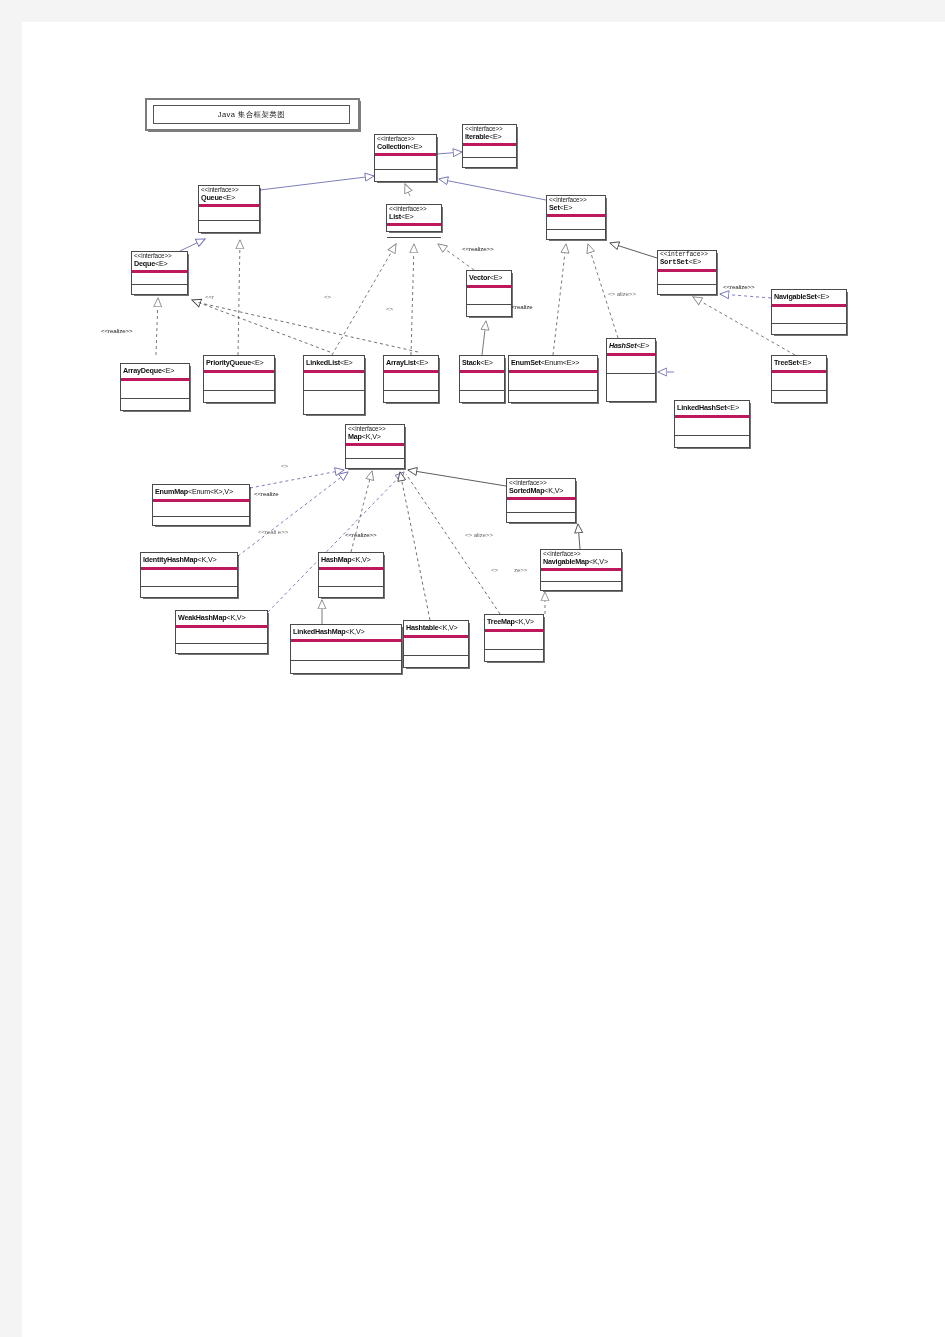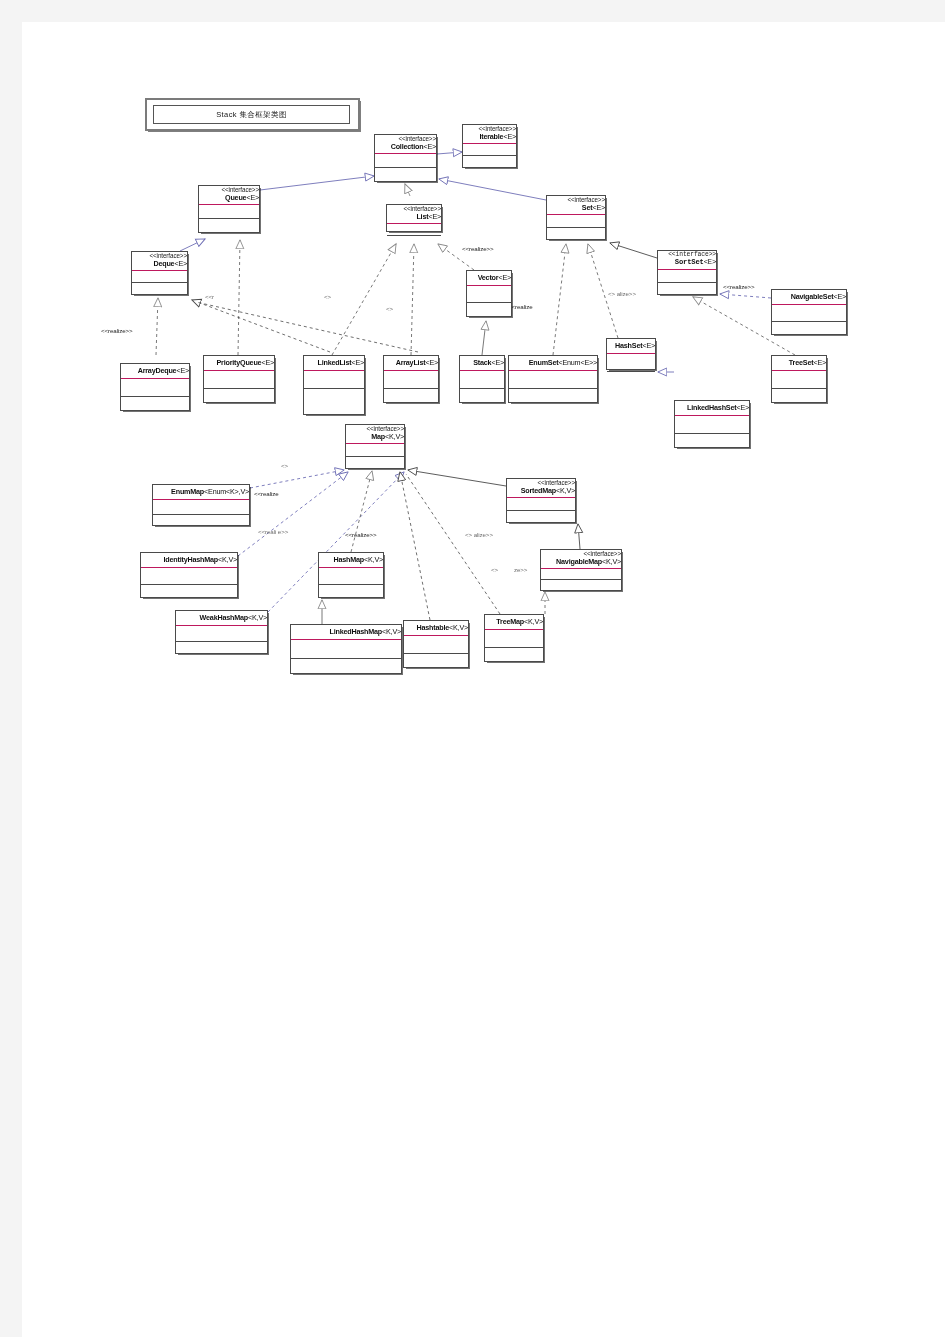--- a/index.html
+++ b/index.html
@@ -40,23 +40,23 @@
   
   .uml {
     position: absolute;
     background: #ffffff;
     border: 1px solid #4a4a4a;
     box-sizing: border-box;
     box-shadow: 2px 2px 0 -1px rgba(0,0,0,0.55);
     z-index: 5;
   }
   .uml .hdr {
-    text-align: right;
+    text-align: left;
     padding: 1px 0 2px 2px;
-    border-bottom: 1px solid #be185d;
+    border-bottom: 3px solid #be185d;
     line-height: 1.08;
   }
   .uml .stereo {
     display: block;
     font-size: 6.3px;
     color: #1b1b1b;
     letter-spacing: -0.1px;
   }
   .uml .nm {
     display: block;
@@ -186,21 +186,21 @@
 
       <path d="M322,624 L322,600" stroke="#6a6a6a" stroke-width="0.9" fill="none" marker-end="url(#hollowTriGray)"></path>
 
       <path d="M430,620 L400,472" stroke="#4a4a4a" stroke-width="0.8" fill="none" stroke-dasharray="3,3" marker-end="url(#hollowTriDark)"></path>
 
       <path d="M500,614 L406,474" stroke="#4a4a4a" stroke-width="0.8" fill="none" stroke-dasharray="3,3"></path>
     </svg>
 
     <div id="title-banner" style="left:145px; top:98px; width:215px; height:33px;">
       <div id="title-inner">
-        <span id="title-text">Stack 集合框架类图</span>
+        <span id="title-text">Java 集合框架类图</span>
       </div>
     </div>
 
   <div class="uml iface" style="left: 374px; top: 134px; width: 63px; height: 48px;">
         <div class="hdr">
           <span class="stereo">&lt;&lt;interface&gt;&gt;</span>
           <span class="nm">Collection<span class="tp">&lt;E&gt;</span></span>
         </div>
         <div class="cmp" style="height: 13px;"></div>
         <div class="cmp" style="height: 13px;"></div>
@@ -319,21 +319,21 @@
         <div class="cmp" style="height: 17px;"></div>
         <div class="cmp" style="height: 16px;"></div>
       </div>
       <div class="uml cls" style="left: 508px; top: 355px; width: 90px; height: 48px;">
         <div class="hdr">
           <span class="nm">EnumSet<span class="tp">&lt;Enum&lt;E&gt;&gt;</span></span>
         </div>
         <div class="cmp" style="height: 17px;"></div>
         <div class="cmp" style="height: 16px;"></div>
       </div>
-      <div class="uml cls" style="left: 606px; top: 338px; width: 50px; height: 32px;">
+      <div class="uml cls" style="left: 606px; top: 338px; width: 50px; height: 64px; font-style: italic;">
         <div class="hdr">
           <span class="nm">HashSet<span class="tp">&lt;E&gt;</span></span>
         </div>
         <div class="cmp" style="height: 17px;"></div>
         <div class="cmp" style="height: 16px;"></div>
       </div>
       <div class="uml cls" style="left: 674px; top: 355px; width: 76px; height: 48px; margin-top: 45px;">
         <div class="hdr">
           <span class="nm">LinkedHashSet<span class="tp">&lt;E&gt;</span></span>
         </div>

